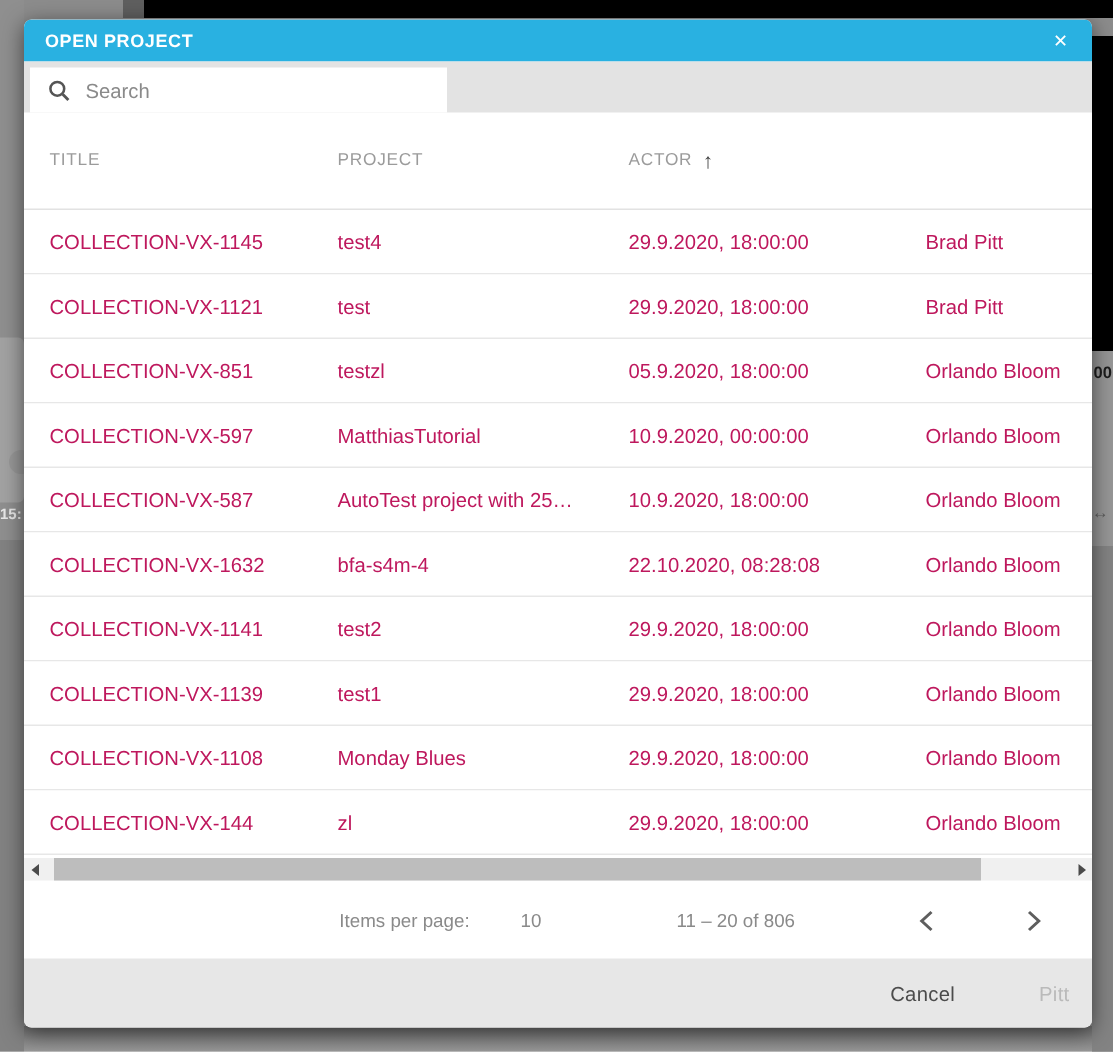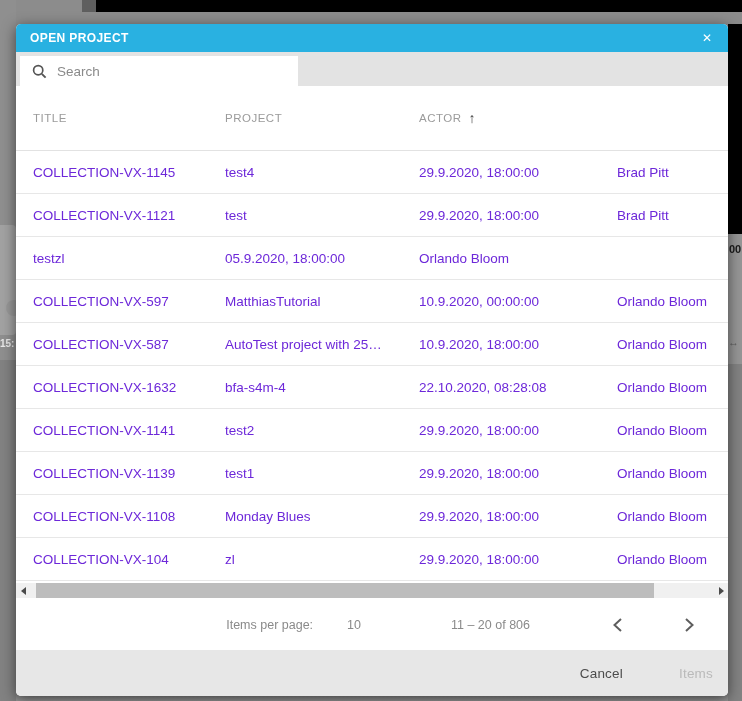--- a/index.html
+++ b/index.html
@@ -20,21 +20,21 @@
   .bg-left-strip { position:absolute; left:0; top:0; width:16px; height:701px; background:#8f8f8f; }
   .bg-left-light { position:absolute; left:0; top:225px; width:16px; height:110px; background:#a2a2a2; border-radius:0 4px 4px 0; }
   .bg-left-circle { position:absolute; left:6px; top:300px; width:16px; height:16px; border-radius:50%; background:#989898; }
   .bg-left-frag { position:absolute; left:0px; top:338px; font-size:10px; font-weight:700; color:#e8e8e8; }
   .bg-left-lower { position:absolute; left:0; top:360px; width:16px; height:341px; background:#828282; }
   .bg-bottom { position:absolute; left:16px; top:684px; width:712px; height:17px;
                background:linear-gradient(#6e6e6e,#979797); }
 
   
   .dialog {
-    position:absolute; left:16px; top:24px; width:712px; height:672px;
+    position:absolute; left:16px; top:13px; width:712px; height:672px;
     background:#fff; border-radius:5px; overflow:hidden;
     box-shadow:0 3px 14px rgba(0,0,0,.55);
     display:flex; flex-direction:column;
   }
   .dlg-header {
     height:28px; flex:0 0 28px; background:#29b1e1; position:relative;
     display:flex; align-items:center; padding-left:14px;
   }
   .dlg-title { color:#fff; font-size:12px; font-weight:700; letter-spacing:.4px; }
   .dlg-close {
@@ -60,21 +60,21 @@
   .cols { display:grid; grid-template-columns:192px 194px 198px 1fr; padding-left:17px; align-items:center; }
   .thead {
     height:64px; flex:0 0 64px; background:#fff; border-bottom:1px solid #e2e2e2;
     color:#9b9b9b; font-size:11.5px; letter-spacing:.5px;
   }
   .th { display:flex; align-items:center; gap:7px; cursor:pointer; white-space:nowrap; }
   .sort-arrow { color:#3f3f3f; font-size:14px; font-weight:700; }
   .tbody { flex:0 0 430px; }
   .trow {
     height:42px; border-bottom:1px solid #e7e7e7;
-    color:#6d28d9; font-size:13.5px; cursor:pointer; background:#fff;
+    color:#be185d; font-size:13.5px; cursor:pointer; background:#fff;
   }
   .cell { white-space:nowrap; overflow:hidden; text-overflow:ellipsis; padding-right:10px; }
 
   
   .hscroll { height:19px; flex:0 0 19px; background:#fff; position:relative; }
   .hs-track { position:absolute; left:0; right:0; bottom:2px; height:15px; background:#f0f0f0; }
   .hs-thumb { position:absolute; left:20px; bottom:2px; width:618px; height:15px; background:#bdbdbd; cursor:pointer; }
   .hs-btn { position:absolute; bottom:2px; width:14px; height:15px; display:flex; align-items:center; justify-content:center; cursor:pointer; }
   .hs-left { left:0; } .hs-right { right:0; }
   .tri-l { width:0; height:0; border-top:4px solid transparent; border-bottom:4px solid transparent; border-right:5px solid #4a4a4a; }
@@ -167,20 +167,21 @@
       </div>
 
       <div class="trow cols">
         <div class="cell">COLLECTION-VX-1121</div>
         <div class="cell">test</div>
         <div class="cell">29.9.2020, 18:00:00</div>
         <div class="cell">Brad Pitt</div>
       </div>
 
       <div class="trow cols">
+        <div class="cell">COLLECTION-VX-851</div>
         <div class="cell">testzl</div>
         <div class="cell">05.9.2020, 18:00:00</div>
         <div class="cell">Orlando Bloom</div>
       </div>
 
       <div class="trow cols">
         <div class="cell">COLLECTION-VX-597</div>
         <div class="cell">MatthiasTutorial</div>
         <div class="cell">10.9.2020, 00:00:00</div>
         <div class="cell">Orlando Bloom</div>
@@ -215,21 +216,21 @@
       </div>
 
       <div class="trow cols">
         <div class="cell">COLLECTION-VX-1108</div>
         <div class="cell">Monday Blues</div>
         <div class="cell">29.9.2020, 18:00:00</div>
         <div class="cell">Orlando Bloom</div>
       </div>
 
       <div class="trow cols">
-        <div class="cell">COLLECTION-VX-104</div>
+        <div class="cell">COLLECTION-VX-144</div>
         <div class="cell">zl</div>
         <div class="cell">29.9.2020, 18:00:00</div>
         <div class="cell">Orlando Bloom</div>
       </div>
     </div>
 
   <div class="hscroll">
     <div class="hs-track"></div>
     <div class="hs-thumb"></div>
     <div class="hs-btn hs-left">
@@ -251,16 +252,16 @@
     </span>
     <span class="page-btn">
       <svg width="11" height="16" viewBox="0 0 11 16">
         <polyline points="2,2 8.5,8 2,14" fill="none" stroke="#5e5e5e" stroke-width="2"></polyline>
       </svg>
     </span>
   </div>
 
   <div class="dlg-footer">
     <span class="btn btn-cancel">Cancel</span>
-    <span class="btn btn-open">Items</span>
+    <span class="btn btn-open">Pitt</span>
   </div>
 
 </div>
 
 </body></html>

